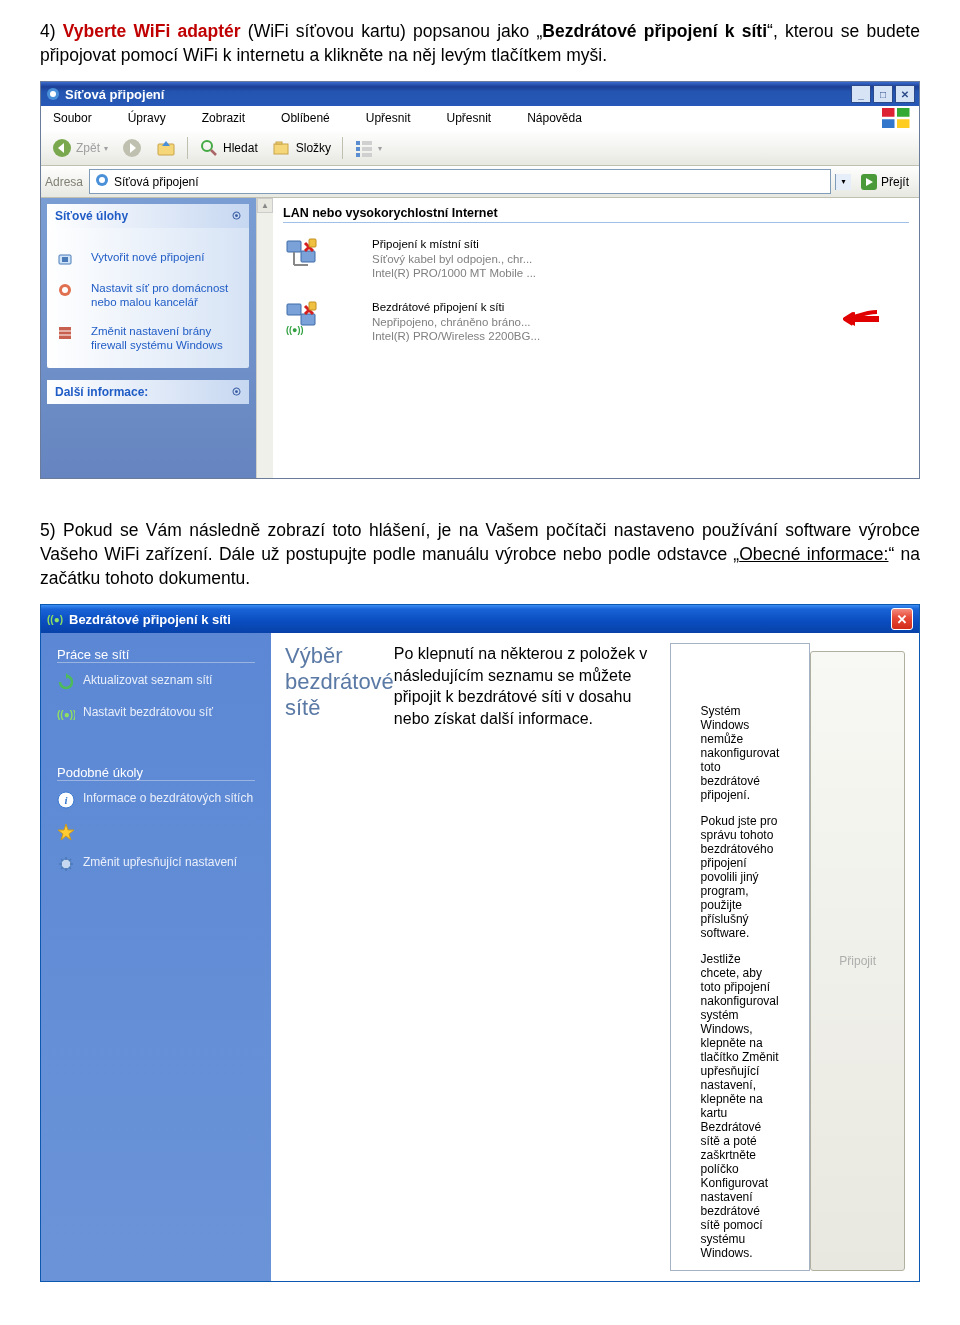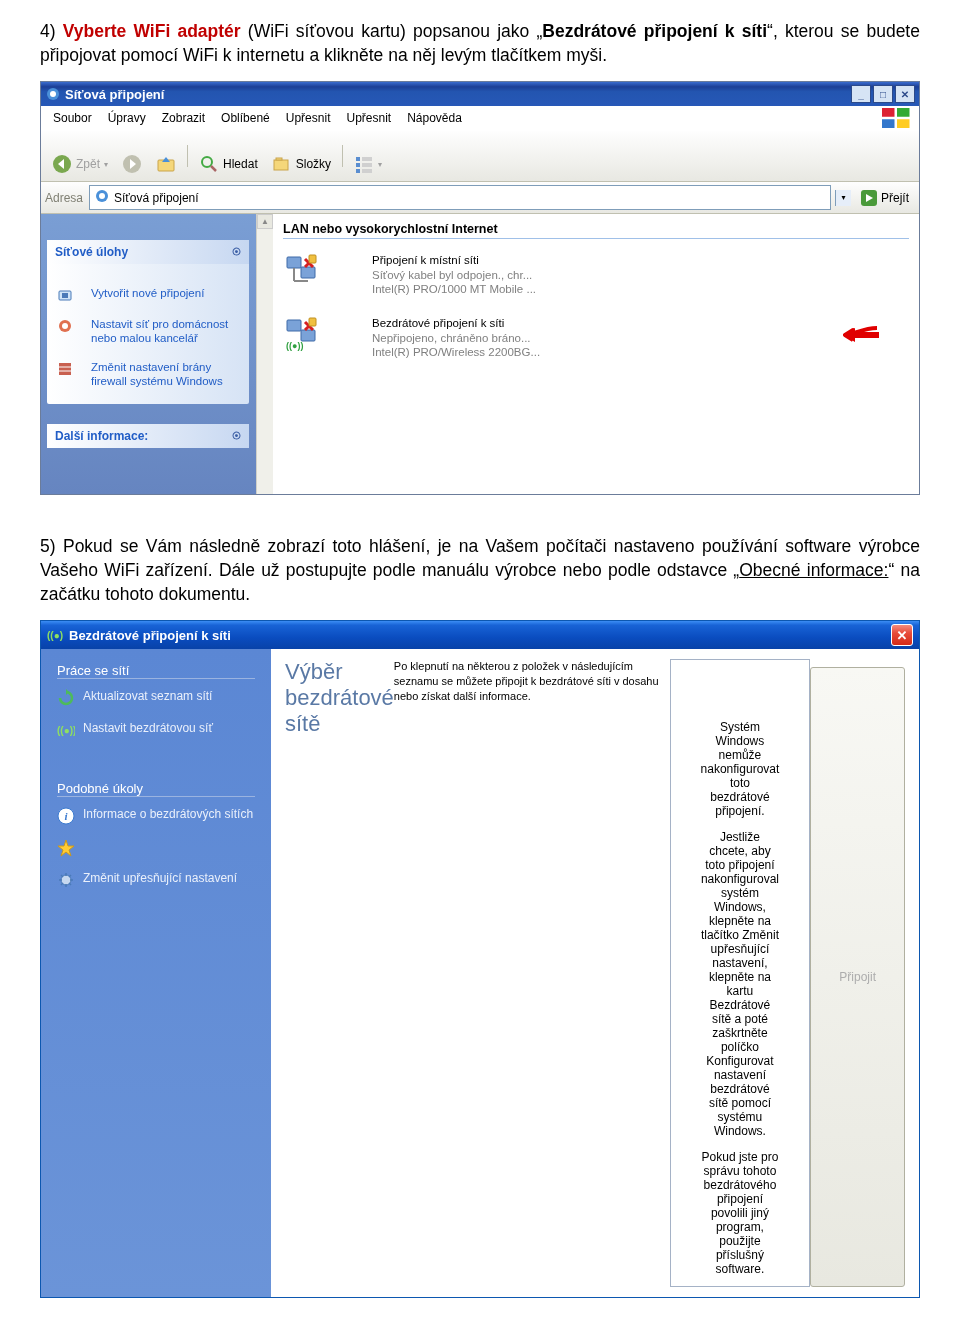--- a/index.html
+++ b/index.html
@@ -50,20 +50,21 @@
     display: flex; align-items:center; justify-content:center;
     color: #2c4a8a;
     font-weight: bold;
   }
   .xp-menubar {
     background: #fff;
     font-size: 12px;
     padding: 2px 4px;
     display: flex;
     align-items: center;
+    gap: 20px;
   }
   .xp-menu { padding: 2px 8px; }
   .xp-menubar .throbber {
     margin-left: auto;
     width: 36px; height: 20px;
     display: flex; align-items:center; justify-content:center;
   }
   .xp-toolbar {
     background: linear-gradient(#fefefe, #e8e8e2);
     border-top: 1px solid #fff;
@@ -73,21 +74,20 @@
     align-items: center;
     font-size: 12px;
   }
   .xp-tb-btn {
     display: flex; align-items:center;
     padding: 2px 6px;
     gap: 4px;
     color: #a0a0a0;
     border: 1px solid transparent;
     border-radius: 3px;
-    margin-top: 16px;
   }
   .xp-tb-btn.active { color: #000; }
   .xp-tb-sep { width:1px; height:22px; background:#c0c0b0; margin:0 4px; }
   .xp-tb-ic { width:20px; height:20px; display:flex; align-items:center; justify-content:center; }
   .xp-addressbar {
     background: linear-gradient(#fefefe, #e8e8e2);
     border-bottom: 1px solid #c0c0b0;
     display: flex;
     align-items: center;
     padding: 3px 4px;
@@ -150,21 +150,20 @@
     margin-right: 18px;
   }
   .xp-panel-hd {
     background: linear-gradient(to right, #fff, #c6d7f1);
     padding: 5px 8px;
     font-weight: bold;
     font-size: 12px;
     color: #215dc6;
     display: flex;
     align-items: center;
-    margin-top: 20px;
   }
   .xp-panel-hd .collapse { margin-left:auto; font-size:9px; color:#3b5ea5; }
   .xp-panel-body {
     padding: 8px 10px;
     font-size: 11.5px;
     color: #215dc6;
   }
   .xp-panel-body .task { display:flex; gap:18px; margin-bottom:8px; line-height:1.2;margin-top:15px; }
   .xp-panel-body .task .tic { flex:0 0 16px; height:16px; }
   .xp-main {
@@ -260,29 +259,29 @@
     flex-direction: row;
   }
   .xp2-main h2 {
     font-family: Arial, sans-serif;
     font-size: 22px;
     font-weight: normal;
     color: #5a79a5;
     margin-bottom: 8px;
   }
   .xp2-desc {
-    font-size: 11px;
+    font-size: 16px;
     line-height: 1.35;
     margin-bottom: 4px;
   }
   .xp2-listarea {
     flex: 1;
     border: 1px solid #a5b2c6;
     padding: 60px 30px 10px;
-    text-align: center;
+    text-align: left;
     font-size: 12px;
     color: #000;
     display: flex;
     flex-direction: column;
     justify-content: center;
     gap: 12px;
   }
   .xp2-bottom {
     display: flex;
     justify-content: center;
@@ -582,21 +581,21 @@
         </span>
         <span>Změnit upřesňující nastavení</span>
       </div>
     </div>
 
     <div class="xp2-main">
       <h2>Výběr bezdrátové sítě</h2>
       <p class="xp2-desc">Po klepnutí na některou z položek v následujícím seznamu se můžete připojit k bezdrátové síti v dosahu nebo získat další informace.</p>
       <div class="xp2-listarea">
         <p>Systém Windows nemůže nakonfigurovat toto bezdrátové připojení.</p>
+        <p>Pokud jste pro správu tohoto bezdrátového připojení povolili jiný program, použijte příslušný software.</p>
         <p>Jestliže chcete, aby toto připojení nakonfiguroval systém Windows, klepněte na tlačítko Změnit upřesňující nastavení, klepněte na kartu Bezdrátové sítě a poté zaškrtněte políčko Konfigurovat nastavení bezdrátové sítě pomocí systému Windows.</p>
-        <p>Pokud jste pro správu tohoto bezdrátového připojení povolili jiný program, použijte příslušný software.</p>
       </div>
       <div class="xp2-bottom">
         <button class="xp2-btn">Připojit</button>
       </div>
     </div>
   </div>
 </div>
 
 </body></html>

